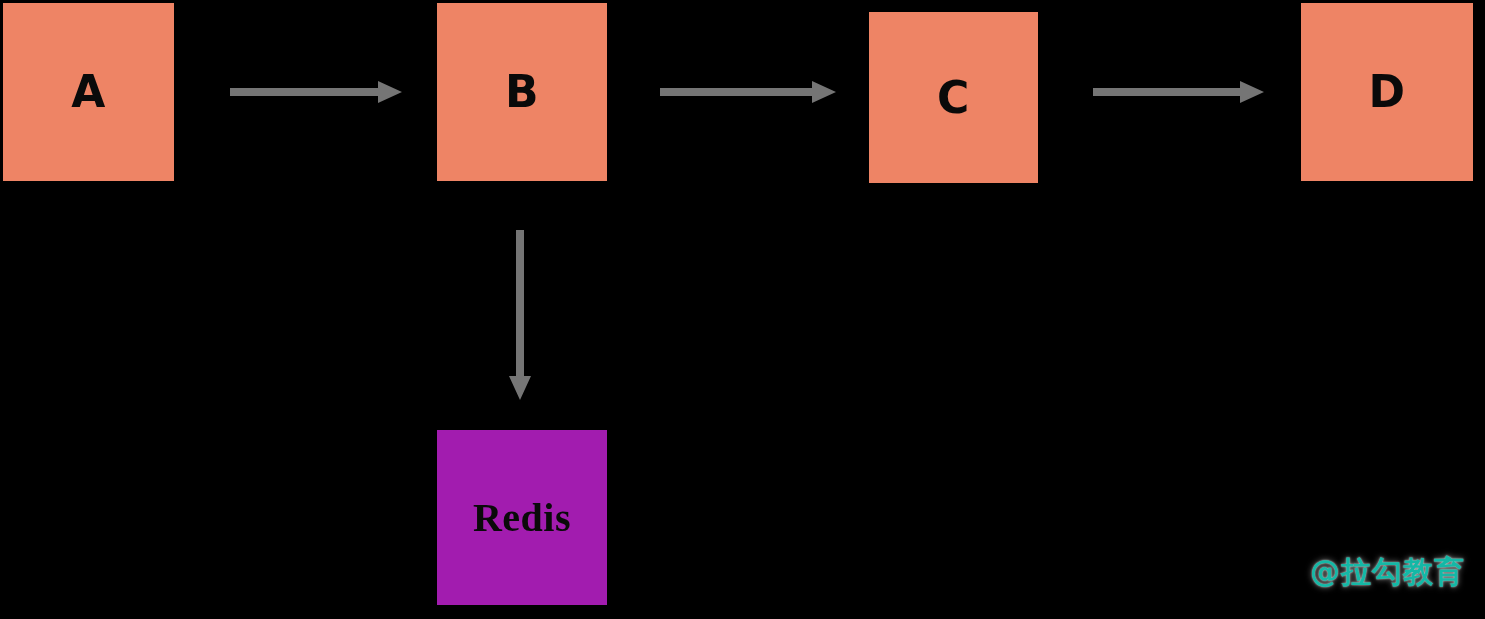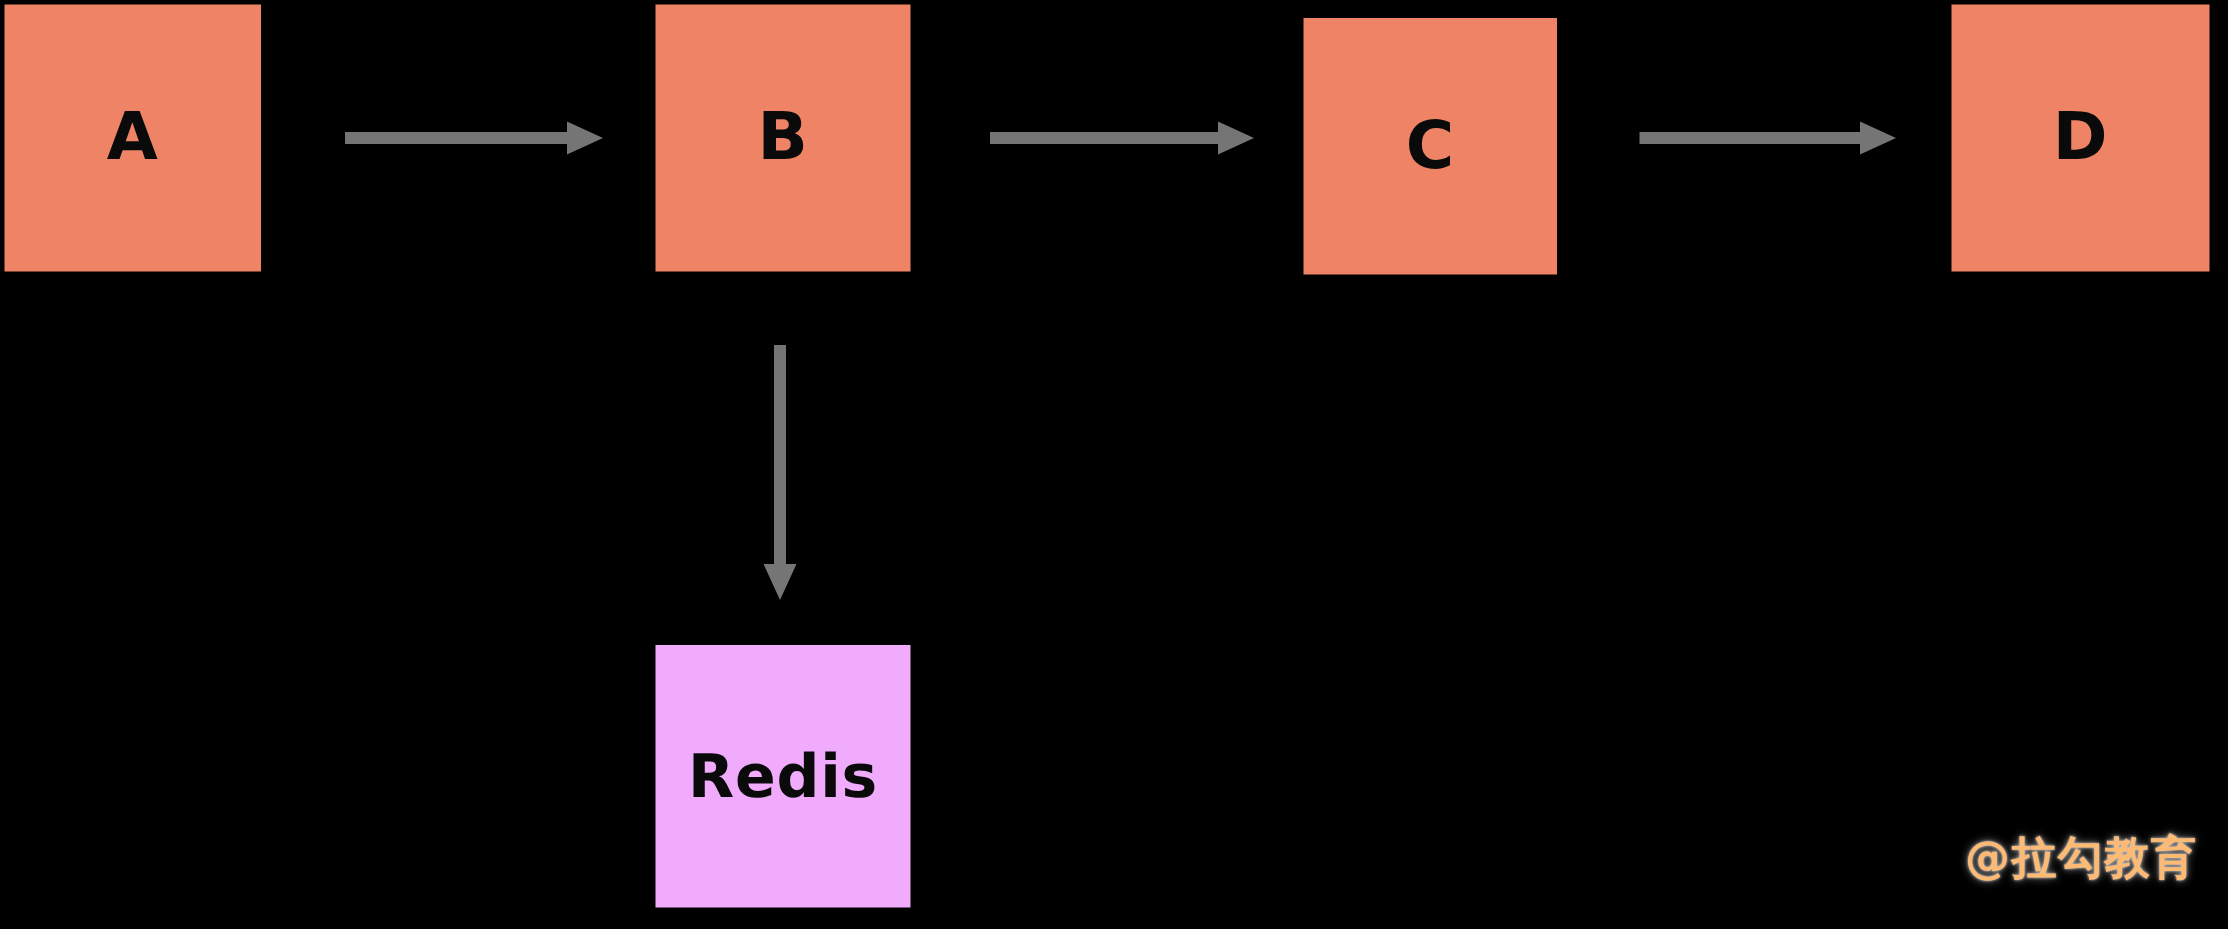--- a/index.html
+++ b/index.html
@@ -51,21 +51,21 @@
 
   #arrow-ab { left: 230px;  top: 79px; width: 172px; }
   #arrow-bc { left: 660px;  top: 79px; width: 176px; }
   #arrow-cd { left: 1093px; top: 79px; width: 171px; }
   #arrow-b-redis { left: 507px; top: 230px; height: 170px; }
 
   #watermark {
     position: absolute;
     right: 20px;
     bottom: 26px;
-    color: #fdba74;
+    color: #14b8a6;
     font-size: 30px;
     font-weight: bold;
     letter-spacing: 1px;
     text-shadow: 0 0 6px rgba(255,255,255,0.55), 0 0 2px rgba(255,255,255,0.8);
     user-select: none;
     white-space: nowrap;
   }
 </style>
 </head>
 <body>
@@ -81,21 +81,21 @@
   </div>
 
   <div class="node" id="node-c" style="background:#ee8465;">
     <span class="node-label">C</span>
   </div>
 
   <div class="node" id="node-d" style="background:#ee8465;">
     <span class="node-label">D</span>
   </div>
 
-  <div class="node" id="node-redis" style="background:#f0abfc;">
+  <div class="node" id="node-redis" style="background:#a21caf;font-family:Liberation Serif, serif;">
     <span class="node-label">Redis</span>
   </div>
 
   <svg class="arrow arrow-h" id="arrow-ab" viewBox="0 0 172 26" preserveAspectRatio="none">
     <polygon points="0,9 148,9 148,2 172,13 148,24 148,17 0,17" fill="#757575"></polygon>
   </svg>
 
   <svg class="arrow arrow-h" id="arrow-bc" viewBox="0 0 176 26" preserveAspectRatio="none">
     <polygon points="0,9 152,9 152,2 176,13 152,24 152,17 0,17" fill="#757575"></polygon>
   </svg>

